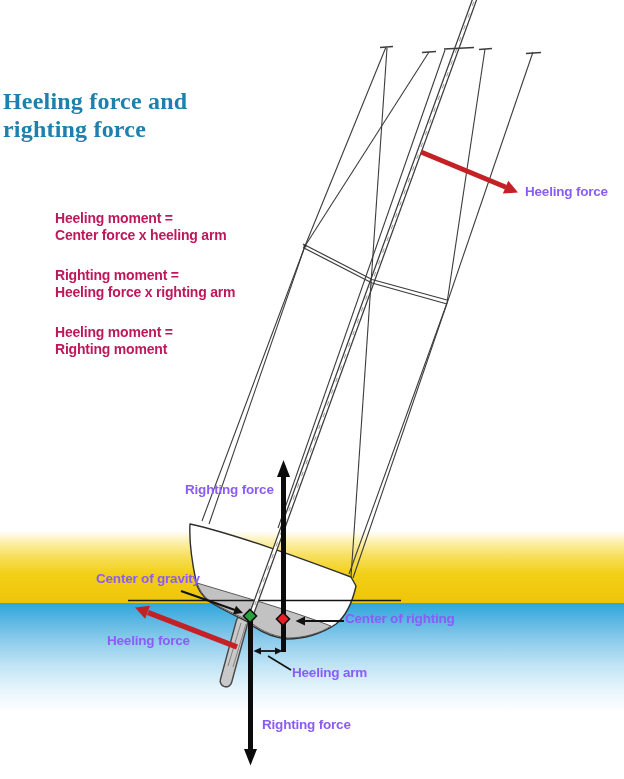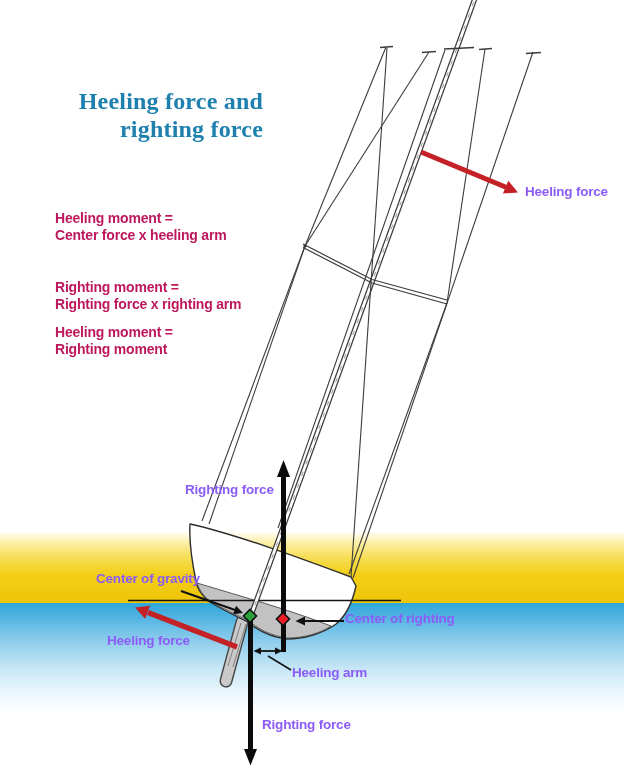--- a/index.html
+++ b/index.html
@@ -6,29 +6,29 @@
   .stage{
     position:relative;width:624px;height:779px;background:#ffffff;
     overflow:hidden;font-family:"Liberation Sans","DejaVu Sans",sans-serif;
   }
   .stage svg{position:absolute;left:0;top:0;}
   .lbl{
     position:absolute;font-weight:bold;font-size:13.5px;line-height:14px;
     color:#8b5cf6;white-space:nowrap;letter-spacing:-0.2px;
   }
   .title{
-    position:absolute;left:3px;top:87px;width:260px;text-align:right;
+    position:absolute;left:3px;top:87px;width:260px;text-align:left;
     font-family:"Liberation Serif","DejaVu Serif",serif;font-weight:bold;
     font-size:24px;line-height:28px;color:#1E80AE;letter-spacing:0.2px;
   }
   .eq{
     position:absolute;left:55px;font-size:14px;line-height:17px;
     font-weight:bold;color:#be185d;white-space:nowrap;letter-spacing:-0.2px;
   }
-  .eq-1{top:210px}.eq-2{top:279px}.eq-3{top:324px}
+  .eq-1{top:210px}.eq-2{top:267px}.eq-3{top:324px}
 </style>
 </head>
 <body>
 
 <div class="stage">
 
   <svg width="624" height="779" viewBox="0 0 624 779">
     <defs>
       <linearGradient id="goldGrad" gradientUnits="userSpaceOnUse" x1="0" y1="531" x2="0" y2="603">
         <stop offset="0" stop-color="#FFFFFF"></stop>
@@ -140,21 +140,21 @@
     <div>Heeling force and</div>
     <div>righting force</div>
   </div>
 
   <div class="eq eq-1">
     <div>Heeling moment =</div>
     <div>Center force x heeling arm</div>
   </div>
   <div class="eq eq-2">
     <div>Righting moment =</div>
-    <div>Righting force x righting arm</div>
+    <div>Heeling force x righting arm</div>
   </div>
   <div class="eq eq-3">
     <div>Heeling moment =</div>
     <div>Righting moment</div>
   </div>
 
   <div class="lbl" style="left:525px;top:185px">Heeling force</div>
   <div class="lbl" style="left:185px;top:483px">Righting force</div>
   <div class="lbl" style="left:96px;top:572px">Center of gravity</div>
   <div class="lbl" style="left:345px;top:612px">Center of righting</div>

